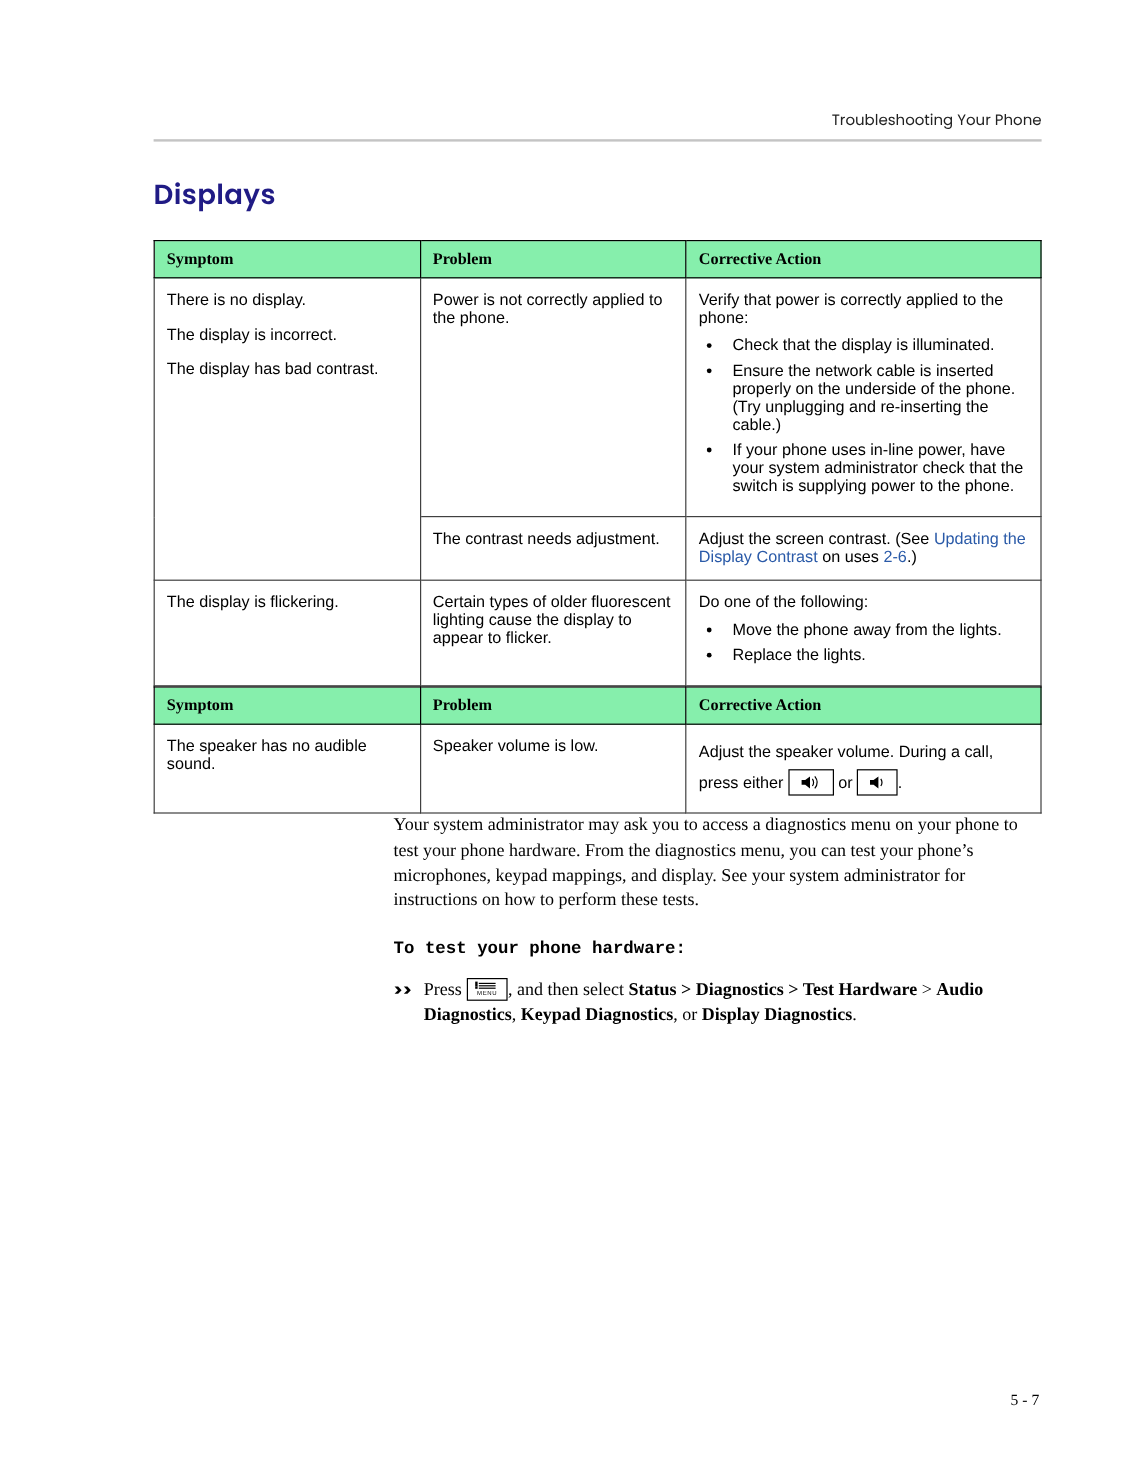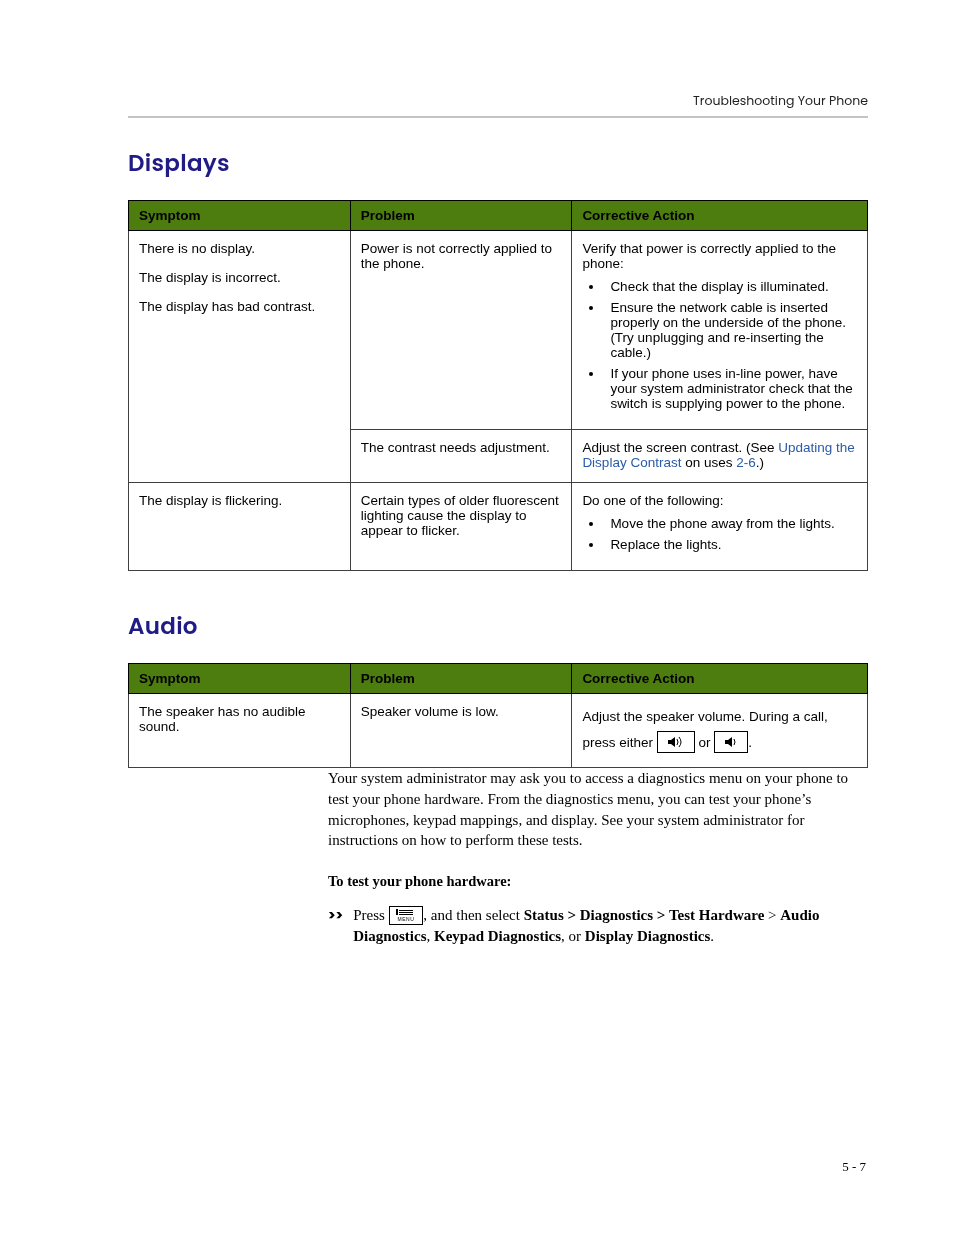--- a/index.html
+++ b/index.html
@@ -39,24 +39,25 @@
     letter-spacing: 0.3px;
   }
   table.tbl {
     border-collapse: collapse;
     width: 100%;
     font-family: Arial, Helvetica, sans-serif;
     font-size: 13.5px;
   }
   table.tbl th {
     text-align: left;
-    background: #4d7c0f;
+    background: #86efac;
     font-weight: bold;
     padding: 7px 10px;
     border: 1px solid #000;
+    font-family: Liberation Serif, serif;
   }
   table.tbl td {
     vertical-align: top;
     padding: 10px 10px 12px 10px;
     border: 1px solid #404040;
   }
   .col-symptom { width: 30%; }
   .col-problem { width: 30%; }
   .col-action  { width: 40%; }
   .bullets {
@@ -76,21 +77,21 @@
   }
   
   .body-block {
     margin-left: 200px;
     font-family: "Palatino Linotype", "Book Antiqua", Palatino, serif;
     font-size: 15px;
     line-height: 1.38;
   }
   .body-block p { margin: 0 0 16px 0; }
   .sub-heading {
-    font-family: Liberation Serif, serif;
+    font-family: Liberation Mono, monospace;
     font-weight: 600;
     font-size: 14.5px;
     margin: 20px 0 14px 0;
   }
   .step-line {
     display: flex;
     align-items: flex-start;
   }
   .step-marker {
     font-family: "Poppins", Arial, sans-serif;
@@ -208,21 +209,20 @@
           <div>Do one of the following:</div>
           <ul class="bullets">
             <li>Move the phone away from the lights.</li>
             <li>Replace the lights.</li>
           </ul>
         </td>
       </tr>
     </tbody>
   </table>
 
-  <h1 class="section-heading" style="margin-top:38px;">Audio</h1>
 
   <table class="tbl">
     <colgroup>
       <col class="col-symptom">
         <col class="col-problem">
         <col class="col-action">
     </colgroup>
     <thead>
       <tr>
         <th>Symptom</th>

